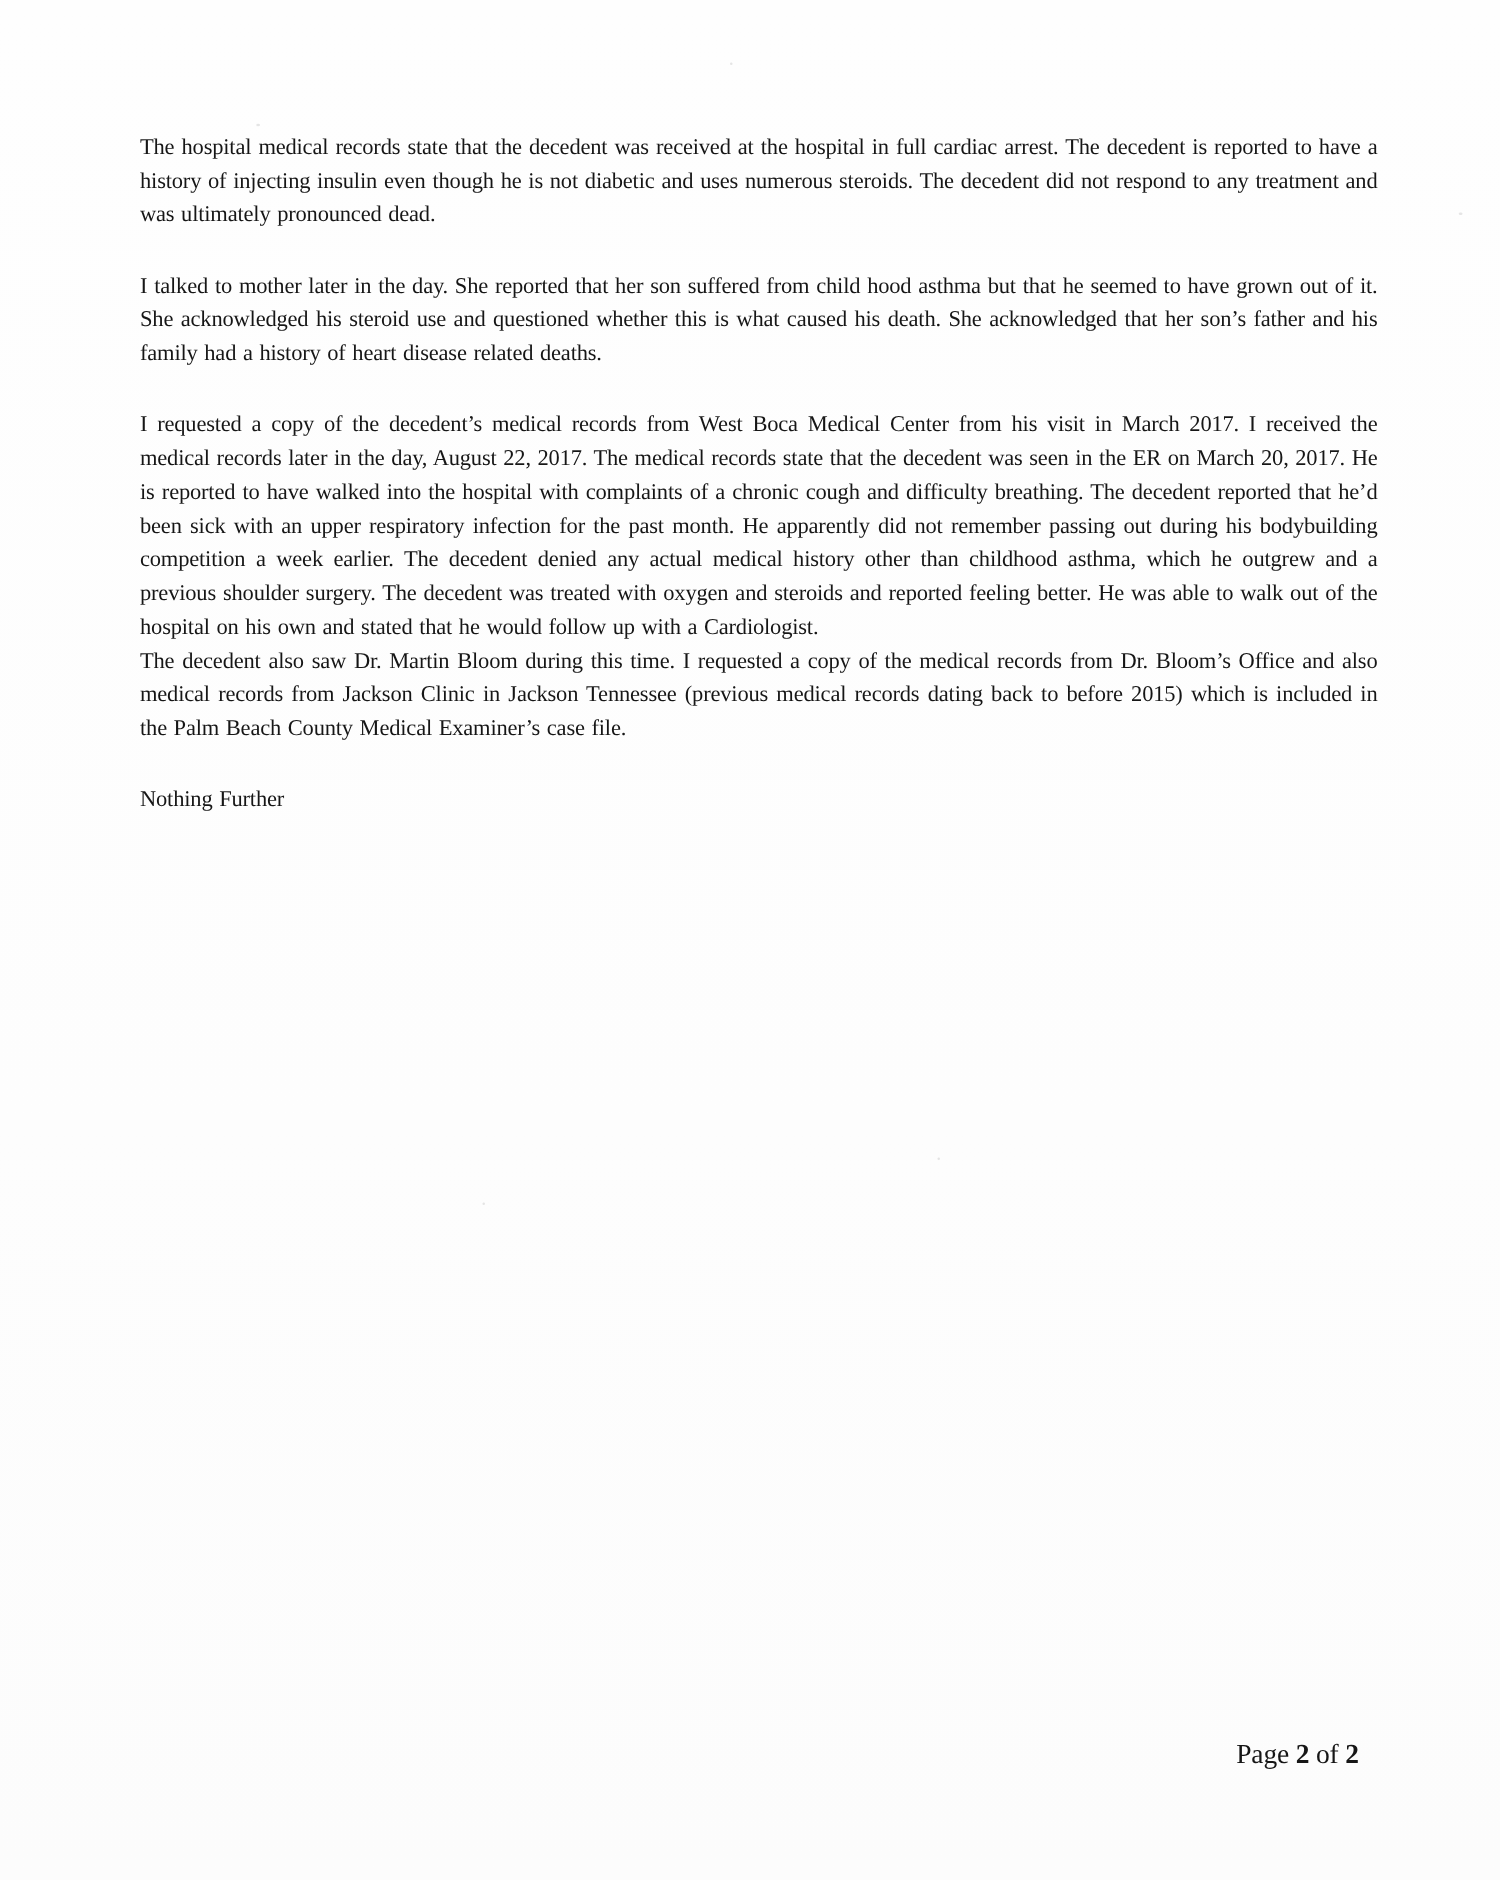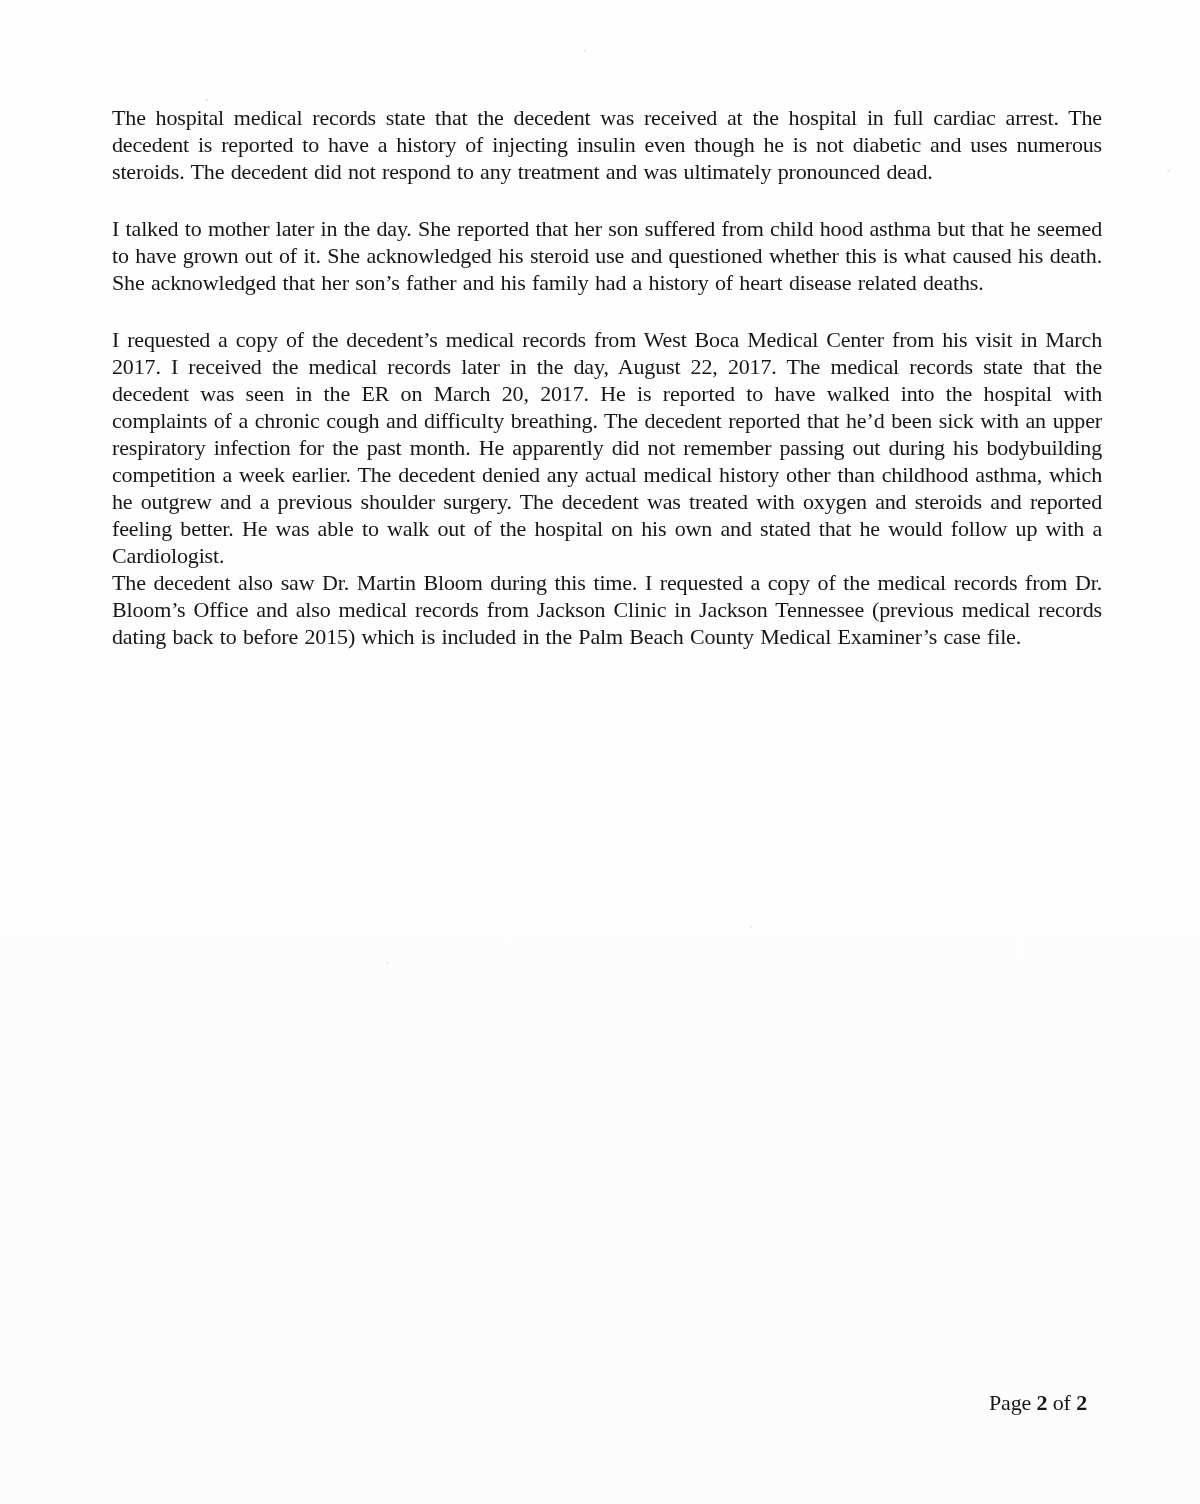--- a/index.html
+++ b/index.html
@@ -18,21 +18,21 @@
   .page {
     position: absolute;
     inset: 0;
     background: linear-gradient(180deg, #fefefe 0%, #fdfdfd 60%, #fcfcfc 100%);
   }
   .content {
     position: absolute;
     top: 104px;
     left: 112px;
     width: 990px;
-    font-size: 22px;
+    font-size: 18px;
     line-height: 27px;
     letter-spacing: -0.15px;
     word-spacing: 1px;
   }
   .content p {
     margin: 0 0 30px 0;
     text-align: justify;
     text-justify: inter-word;
   }
   .content p.no-gap-below {
@@ -82,20 +82,21 @@
 
   <div class="content">
     <p>The hospital medical records state that the decedent was received at the hospital in full cardiac arrest. The decedent is reported to have a history of injecting insulin even though he is not diabetic and uses numerous steroids. The decedent did not respond to any treatment and was ultimately pronounced dead.</p>
 
     <p>I talked to mother later in the day. She reported that her son suffered from child hood asthma but that he seemed to have grown out of it. She acknowledged his steroid use and questioned whether this is what caused his death. She acknowledged that her son’s father and his family had a history of heart disease related deaths.</p>
 
     <p class="no-gap-below">I requested a copy of the decedent’s medical records from West Boca Medical Center from his visit in March 2017. I received the medical records later in the day, August 22, 2017. The medical records state that the decedent was seen in the ER on March 20, 2017. He is reported to have walked into the hospital with complaints of a chronic cough and difficulty breathing. The decedent reported that he’d been sick with an upper respiratory infection for the past month. He apparently did not remember passing out during his bodybuilding competition a week earlier. The decedent denied any actual medical history other than childhood asthma, which he outgrew and a previous shoulder surgery. The decedent was treated with oxygen and steroids and reported feeling better. He was able to walk out of the hospital on his own and stated that he would follow up with a Cardiologist.</p>
 
     <p class="no-gap-above">The decedent also saw Dr. Martin Bloom during this time. I requested a copy of the medical records from Dr. Bloom’s Office and also medical records from Jackson Clinic in Jackson Tennessee (previous medical records dating back to before 2015) which is included in the Palm Beach County Medical Examiner’s case file.</p>
 
+    <p class="closing">Nothing Further</p>
   </div>
 
   <div class="footer">
     <span>Page</span>
     <span class="bold-num">2</span>
     <span>of</span>
     <span class="bold-num">2</span>
   </div>
 
 </div>

